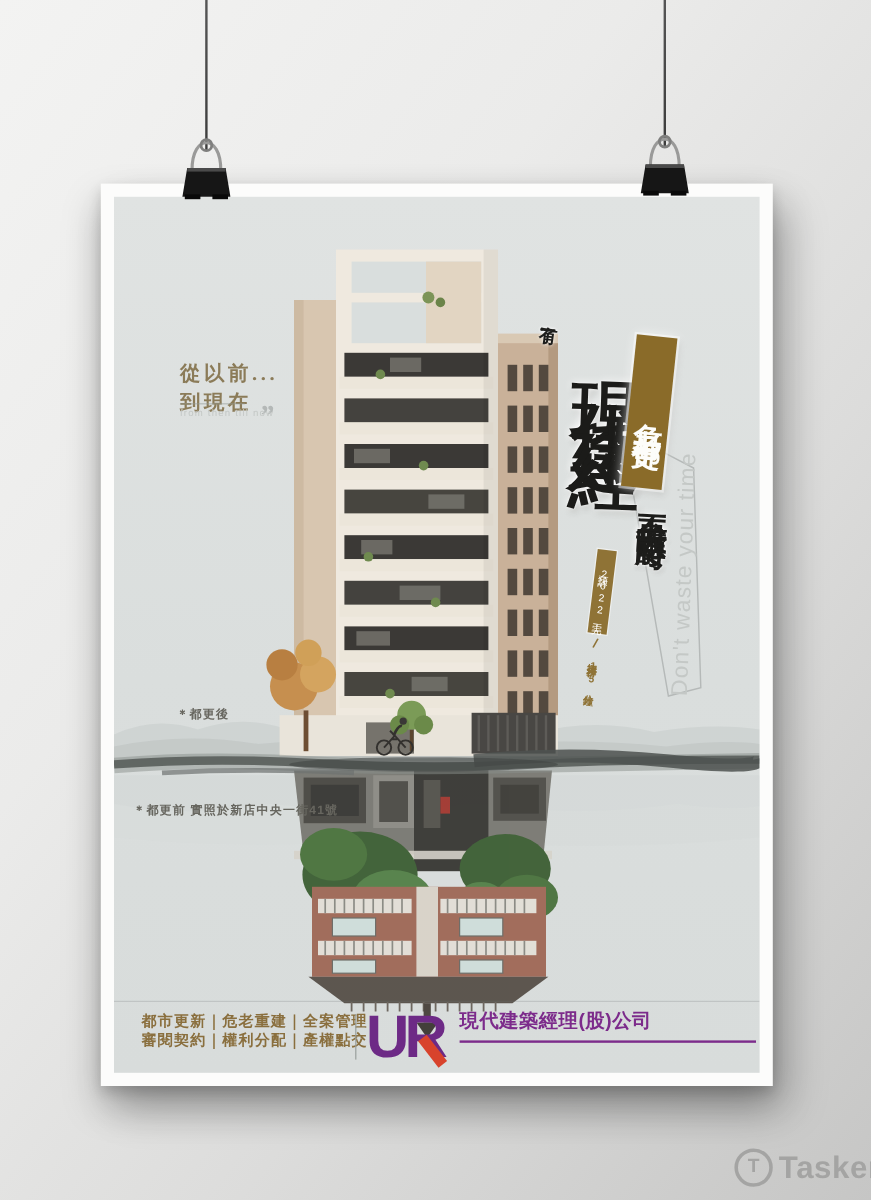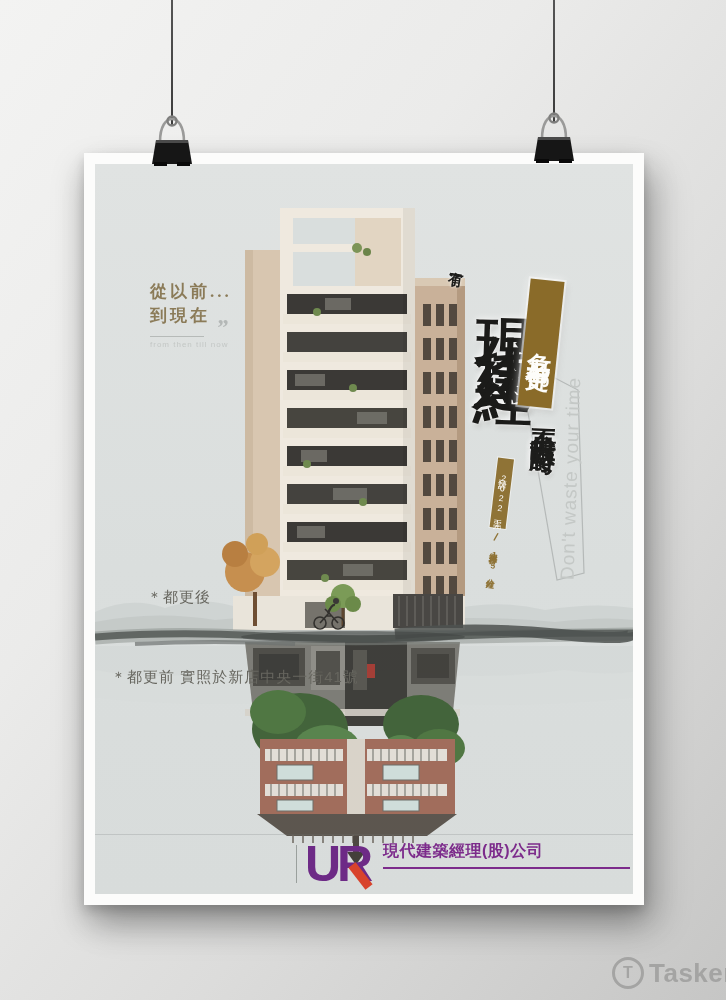--- a/index.html
+++ b/index.html
@@ -13,21 +13,21 @@
   
   .clip{position:absolute;width:50px;height:58px;}
   .clip.left{left:147px;top:110px;}
   .clip.right{left:529px;top:107px;}
   
   .poster{position:absolute;left:84px;top:153px;width:560px;height:752px;background:#fcfcfb;
           box-shadow:0 16px 30px rgba(0,0,0,.25),0 5px 10px rgba(0,0,0,.15),14px 20px 34px rgba(0,0,0,.18);}
   .print{position:absolute;left:11px;top:11px;right:11px;bottom:11px;
          background:linear-gradient(180deg,#e0e3e2 0%,#dadedd 55%,#d8dcdb 100%);overflow:hidden;}
   
-  .intro{position:absolute;left:55px;top:116px;color:#8b7b58;
+  .intro{position:absolute;left:55px;top:136px;color:#8b7b58;
          font-family:"Liberation Serif","DejaVu Serif",serif;font-weight:bold;}
   .intro .l1,.intro .l2{font-size:17px;letter-spacing:3px;line-height:24px;}
   .intro .qmark{position:absolute;left:66px;top:34px;color:#b4b8b7;font-size:24px;font-style:italic;}
   .intro-rule{position:absolute;left:55px;top:172px;width:54px;height:1px;background:rgba(150,155,152,.55);}
   .intro-caption{position:absolute;left:55px;top:176px;font-size:8px;color:#c3c7c5;letter-spacing:1px;}
   
   .scene{position:absolute;left:0;top:0;width:538px;height:730px;}
   
   .vtext{writing-mode:vertical-rl;text-orientation:upright;
          font-family:"Liberation Serif","DejaVu Serif",serif;font-weight:bold;}
@@ -50,21 +50,21 @@
               transform:rotate(-88deg);transform-origin:center;}
   .note{position:absolute;left:396px;top:294px;display:flex;flex-direction:column;align-items:center;
         transform:rotate(7deg);}
   .note-box{width:16px;height:70px;background:#8f7336;display:flex;align-items:center;justify-content:center;
             box-shadow:0 0 0 1px rgba(255,255,255,.5);}
   .note-box span{font-size:8.5px;color:#fff;writing-mode:vertical-rl;text-orientation:upright;letter-spacing:0;}
   .note-slash{font-size:11px;color:#8f7336;margin:3px 0;transform:rotate(12deg);font-weight:bold;}
   .note-tail{font-size:8.5px;color:#8f7336;writing-mode:vertical-rl;text-orientation:upright;
              letter-spacing:1px;font-weight:bold;}
   
-  .lab{position:absolute;font-size:15px;color:#67665f;letter-spacing:1px;}
+  .lab{position:absolute;font-size:10px;color:#67665f;letter-spacing:1px;font-weight:bold;}
   .lab.after{left:52px;top:424px;}
   .lab.before{left:16px;top:504px;}
   
   .foot-rule{position:absolute;left:0;top:670px;width:538px;height:1px;background:rgba(110,115,112,.22);}
   .services{position:absolute;left:23px;top:679px;color:#8a6f3e;font-weight:bold;
             font-size:12.5px;line-height:16px;letter-spacing:1px;}
   .foot-div{position:absolute;left:201px;top:681px;width:1px;height:38px;background:#9aa09d;}
   .logo{position:absolute;left:210px;top:674px;width:70px;height:52px;}
   .company{position:absolute;left:288px;top:677px;width:250px;font-size:16px;font-weight:bold;
            color:#7c2b8b;white-space:nowrap;letter-spacing:0.5px;}
@@ -308,20 +308,22 @@
         </div>
         <div class="note-slash">/</div>
         <div class="note-tail">捷運步行15分鐘</div>
       </div>
 
       <div class="lab after">＊都更後</div>
       <div class="lab before">＊都更前 實照於新店中央一街41號</div>
 
       <div class="foot-rule"></div>
       <div class="services">
+        <div>都市更新｜危老重建｜全案管理</div>
+        <div>審閱契約｜權利分配｜產權點交</div>
       </div>
       <div class="foot-div"></div>
       <svg class="logo" viewBox="0 0 70 52">
         <text x="0" y="43" font-family="Liberation Sans, DejaVu Sans, sans-serif" font-weight="bold" font-size="50" letter-spacing="-4" fill="#6d2a86">UR</text>
         <path d="M47,27 L64,49" stroke="#d8432c" stroke-width="9"></path>
       </svg>
       <div class="company">現代建築經理(股)公司</div>
       <div class="company-underline"></div>
 
     </div>

